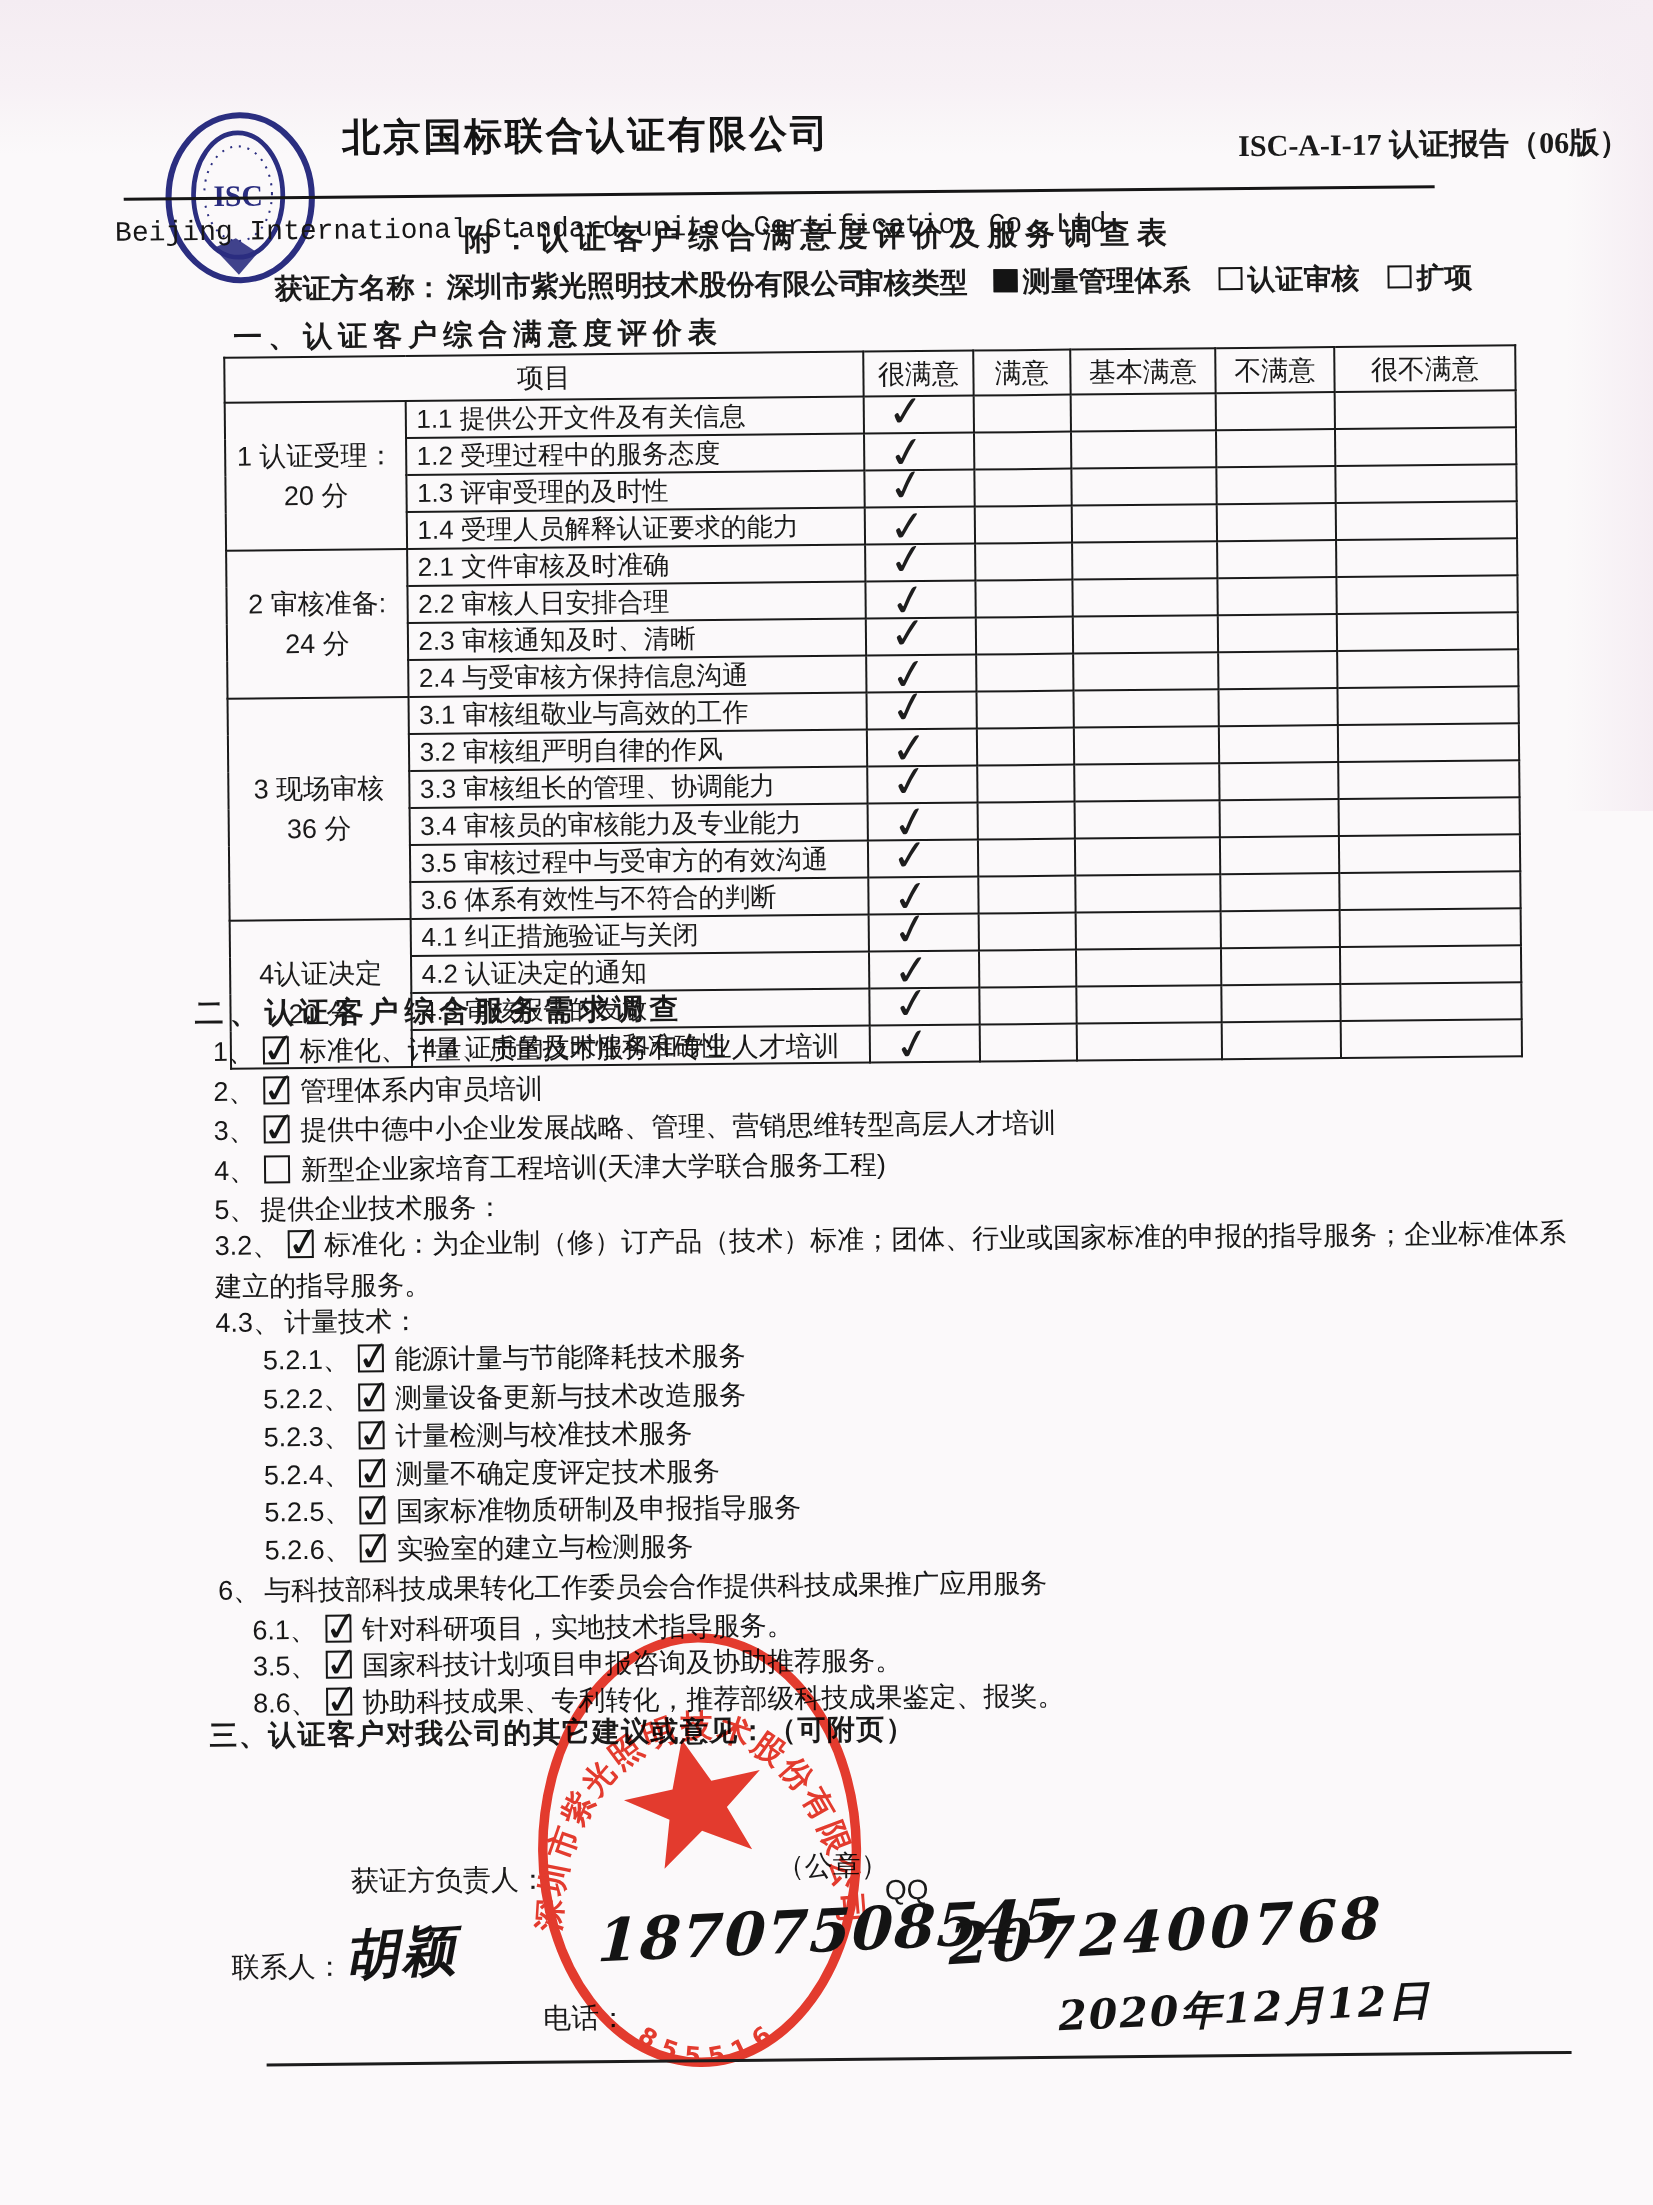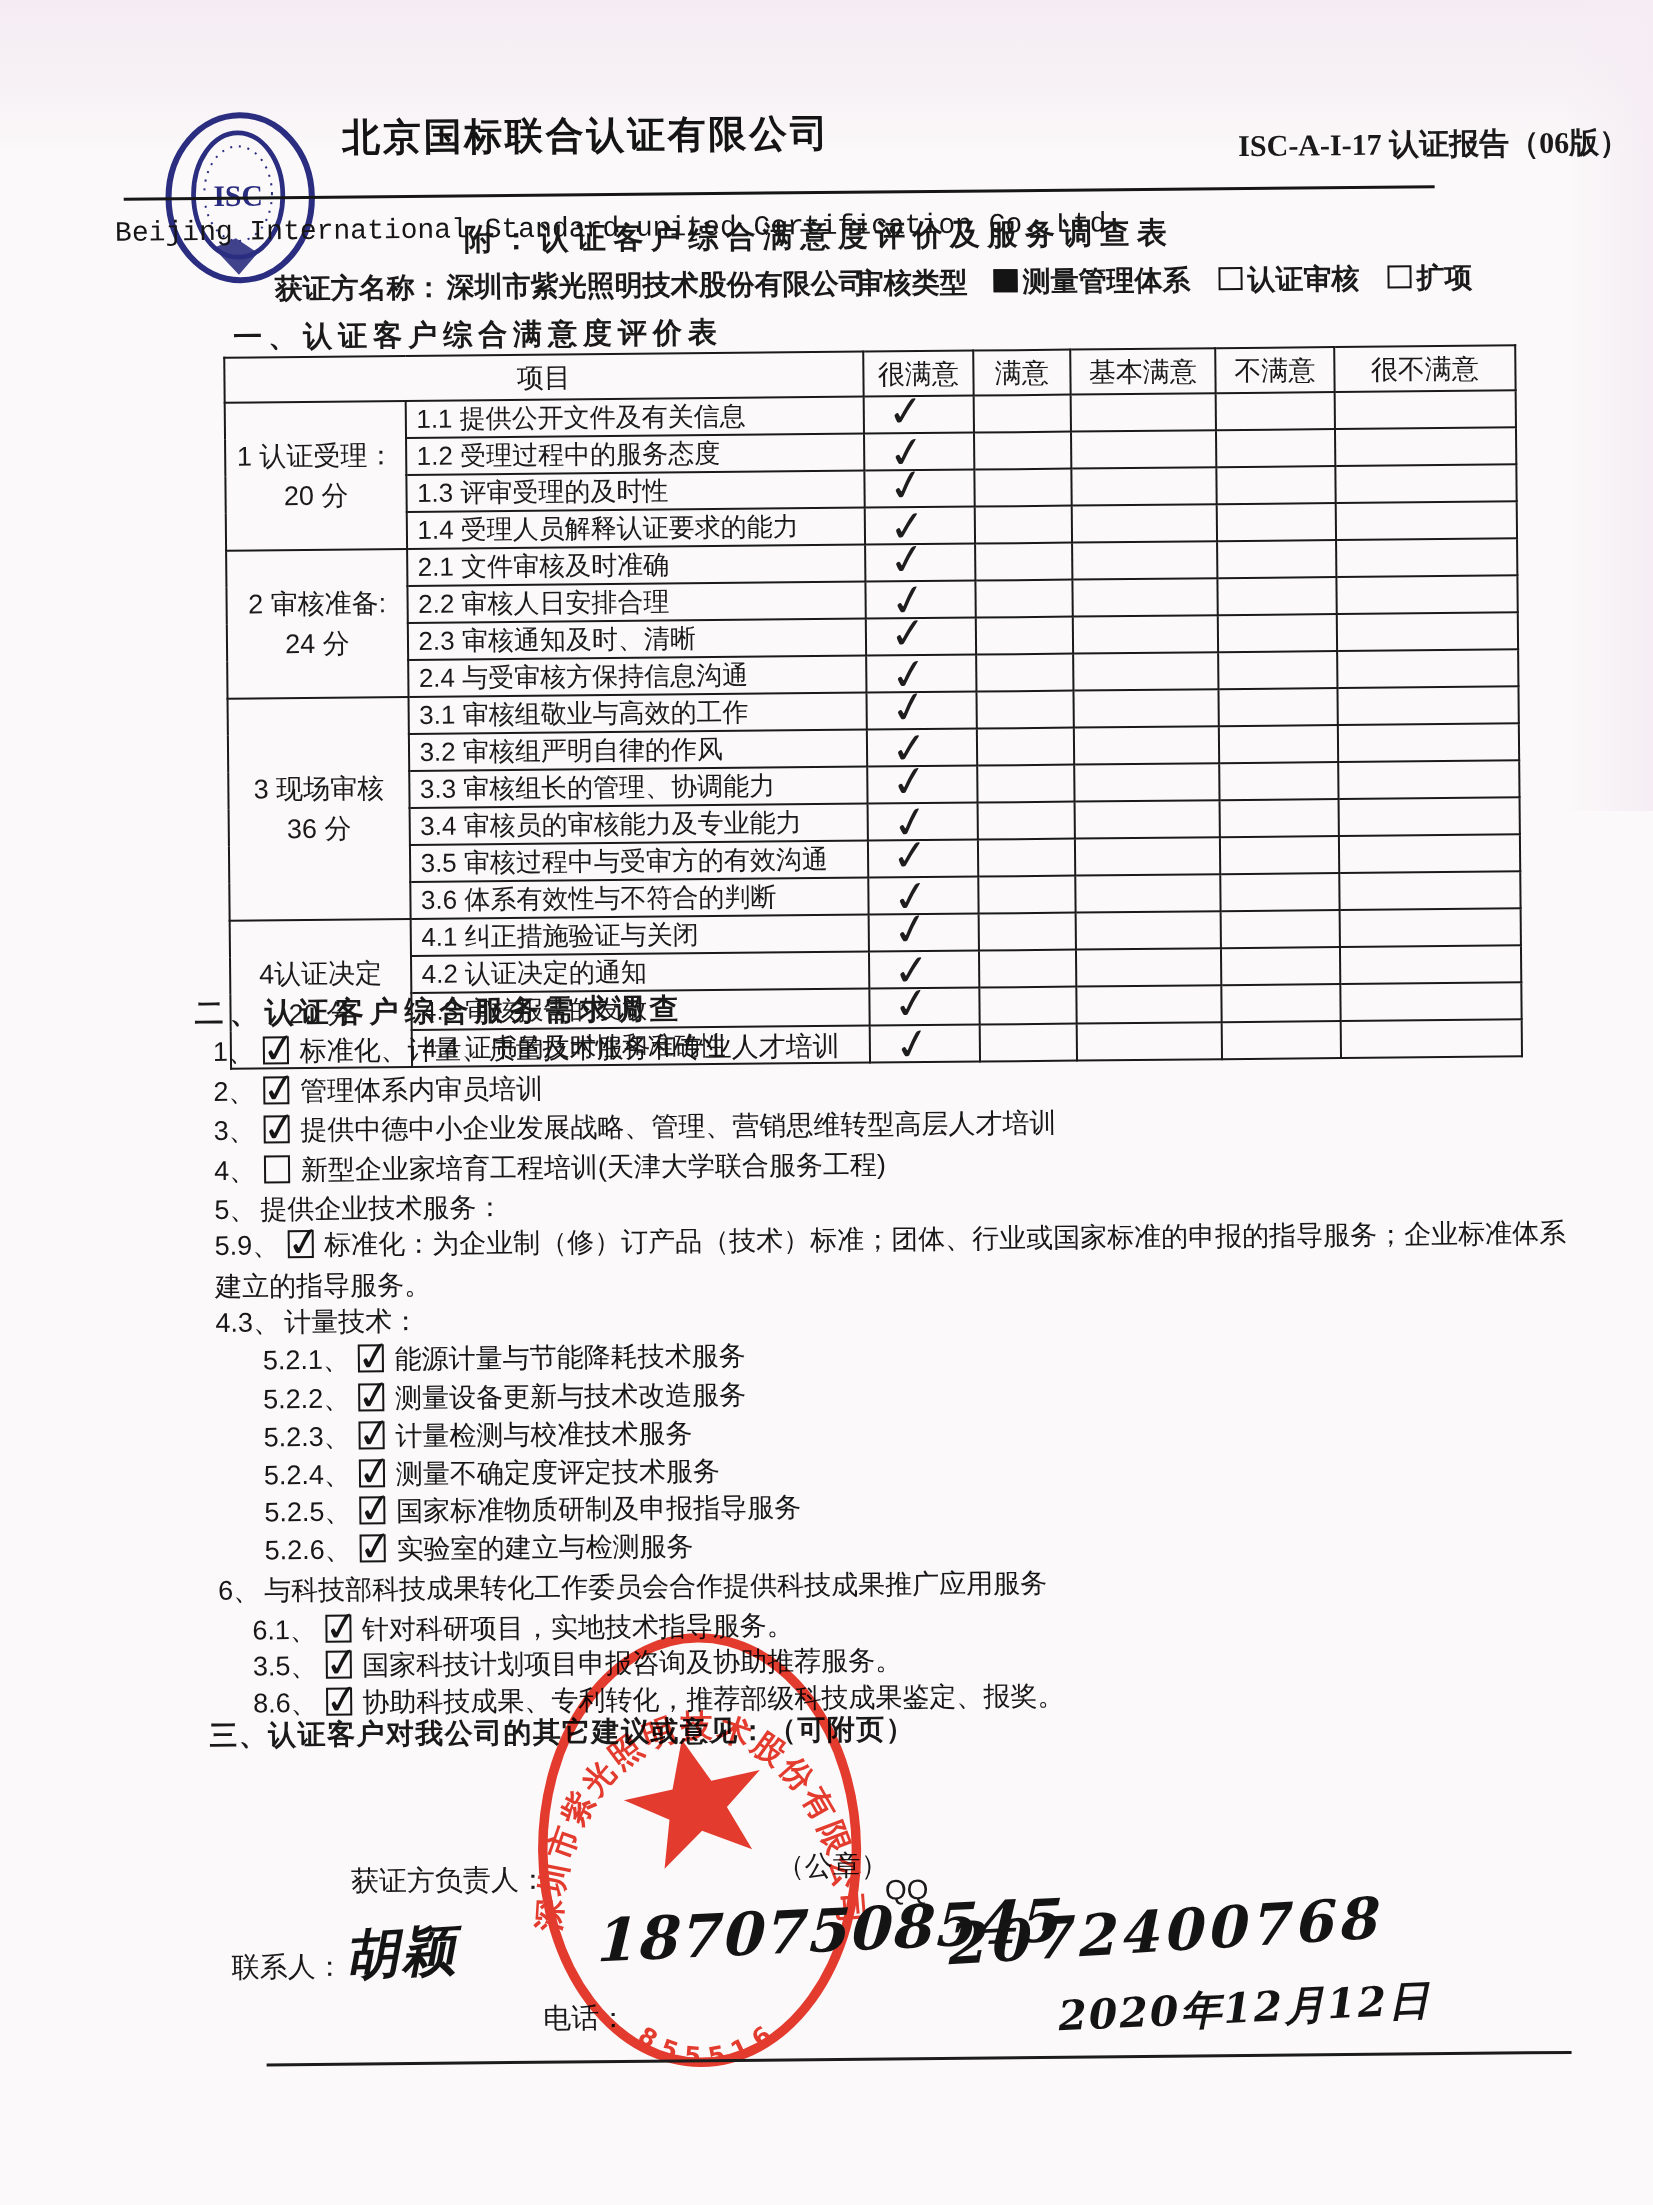--- a/index.html
+++ b/index.html
@@ -319,21 +319,21 @@
     </table>
   </div>
 
   <div class="abs h2">二、认证客户综合服务需求调查</div>
   <div id="s2-list">
       <div class="abs s2item" style="top: 1026px; left: 213px;"><span class="s2no">1、</span><span class="cb checked"></span><span>标准化、计量、质量技术服务和专业人才培训</span></div>
       <div class="abs s2item" style="top: 1066px; left: 213px;"><span class="s2no">2、</span><span class="cb checked"></span><span>管理体系内审员培训</span></div>
       <div class="abs s2item" style="top: 1105px; left: 213px;"><span class="s2no">3、</span><span class="cb checked"></span><span>提供中德中小企业发展战略、管理、营销思维转型高层人才培训</span></div>
       <div class="abs s2item" style="top: 1145px; left: 213px;"><span class="s2no">4、</span><span class="cb"></span><span>新型企业家培育工程培训(天津大学联合服务工程)</span></div>
       <div class="abs s2item" style="top: 1184px; left: 213px;"><span class="s2no">5、</span><span>提供企业技术服务：</span></div>
-      <div class="abs s2item" style="top: 1220px; left: 213px; width: 1374px;"><span class="s2no">5.9、</span><span class="cb checked"></span><span>标准化：为企业制（修）订产品（技术）标准；团体、行业或国家标准的申报的指导服务；企业标准体系建立的指导服务。</span></div>
+      <div class="abs s2item" style="top: 1220px; left: 213px; width: 1374px;"><span class="s2no">3.2、</span><span class="cb checked"></span><span>标准化：为企业制（修）订产品（技术）标准；团体、行业或国家标准的申报的指导服务；企业标准体系建立的指导服务。</span></div>
       <div class="abs s2item" style="top: 1297px; left: 213px;"><span class="s2no">4.3、</span><span>计量技术：</span></div>
       <div class="abs s2item" style="top: 1335px; left: 260px;"><span class="s2no">5.2.1、</span><span class="cb checked"></span><span>能源计量与节能降耗技术服务</span></div>
       <div class="abs s2item" style="top: 1374px; left: 260px;"><span class="s2no">5.2.2、</span><span class="cb checked"></span><span>测量设备更新与技术改造服务</span></div>
       <div class="abs s2item" style="top: 1412px; left: 260px;"><span class="s2no">5.2.3、</span><span class="cb checked"></span><span>计量检测与校准技术服务</span></div>
       <div class="abs s2item" style="top: 1450px; left: 260px;"><span class="s2no">5.2.4、</span><span class="cb checked"></span><span>测量不确定度评定技术服务</span></div>
       <div class="abs s2item" style="top: 1487px; left: 260px;"><span class="s2no">5.2.5、</span><span class="cb checked"></span><span>国家标准物质研制及申报指导服务</span></div>
       <div class="abs s2item" style="top: 1525px; left: 260px;"><span class="s2no">5.2.6、</span><span class="cb checked"></span><span>实验室的建立与检测服务</span></div>
       <div class="abs s2item" style="top: 1565px; left: 213px;"><span class="s2no">6、</span><span>与科技部科技成果转化工作委员会合作提供科技成果推广应用服务</span></div>
       <div class="abs s2item" style="top: 1605px; left: 247px;"><span class="s2no">6.1、</span><span class="cb checked"></span><span>针对科研项目，实地技术指导服务。</span></div>
       <div class="abs s2item" style="top: 1641px; left: 247px;"><span class="s2no">3.5、</span><span class="cb checked"></span><span>国家科技计划项目申报咨询及协助推荐服务。</span></div>

